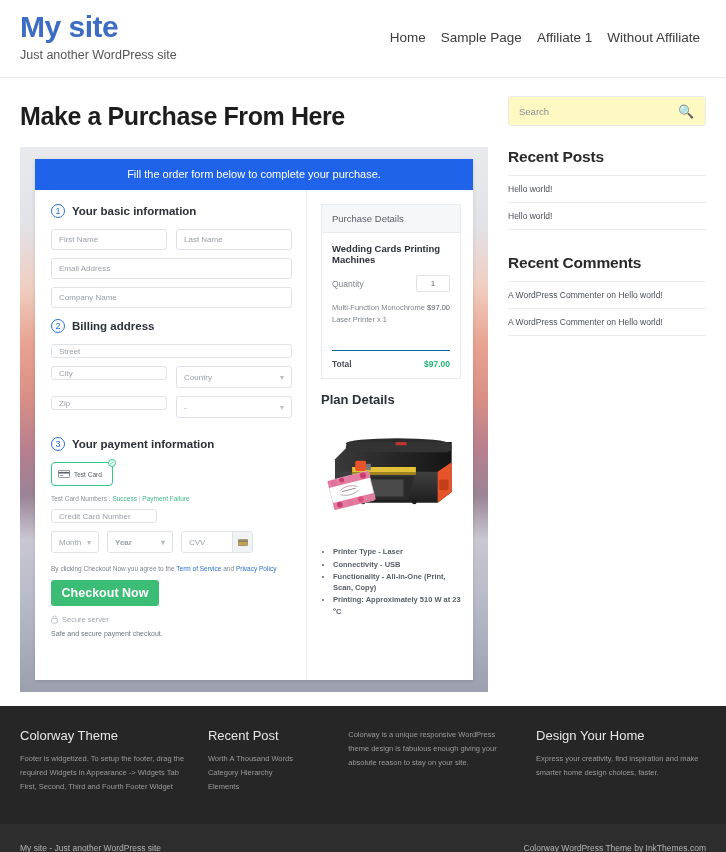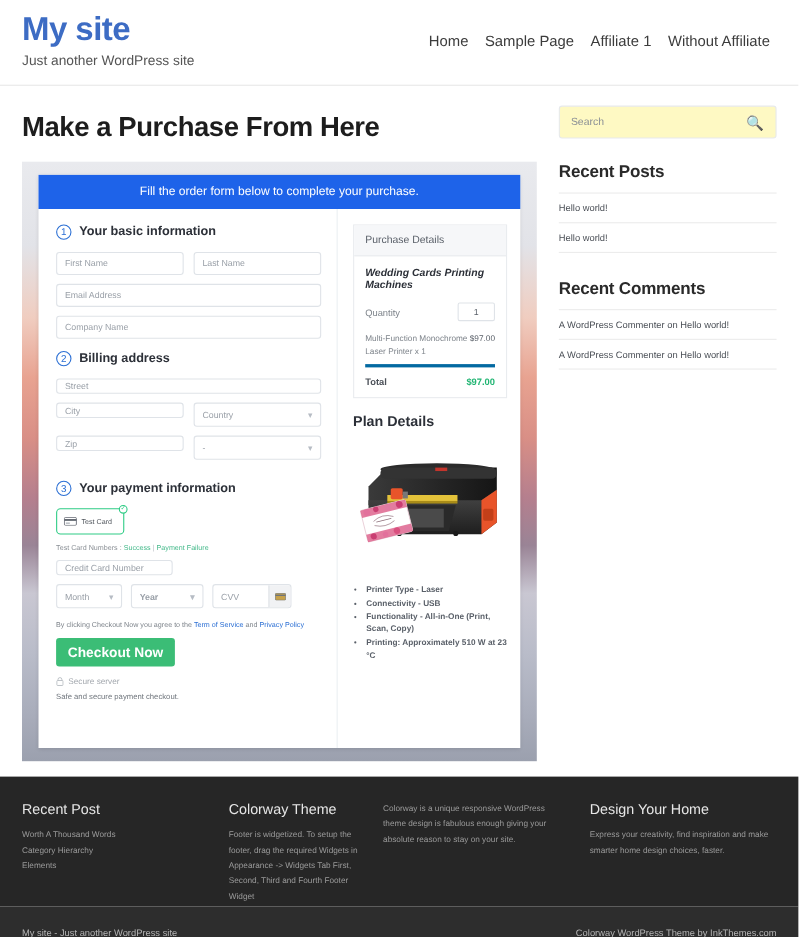--- a/index.html
+++ b/index.html
@@ -166,36 +166,36 @@
   .safe-note { font-size: 7px; color: #6f757c; }
 
   
   .pd-box { border: 1px solid #e9ecef; }
   .pd-head {
     background: #f6f7f9; border-bottom: 1px solid #e9ecef;
     font-size: 9.5px; color: #5a6069; padding: 8px 10px;
   }
   .pd-body { padding: 10px 10px 9px 10px; }
   .pd-prod {
-    font-size: 9.5px; font-weight: bold; color: #2c3038; margin-bottom: 10px; font-style: italic;
+    font-size: 9.5px; font-weight: bold; color: #2c3038; margin-bottom: 10px;
   }
   .pd-qty-row {
     display: flex; align-items: center; justify-content: space-between;
     margin-bottom: 10px;
   }
   .pd-qty-label { font-size: 8.5px; color: #7e848b; }
   .pd-qty-input {
     width: 34px; height: 17px; border: 1px solid #dfe3e8; border-radius: 2px;
     font-size: 8px; color: #5a6069;
     display: flex; align-items: center; justify-content: center; cursor: text;
   }
   .pd-line {
     display: flex; justify-content: space-between; gap: 2px;
     font-size: 7.5px; color: #7e848b; line-height: 1.55;
-    padding-bottom: 6px; border-bottom: 3px solid #0369a1;
+    padding-bottom: 25px; border-bottom: 1px solid #0369a1;
   }
   .pd-line .amt { white-space: nowrap; color: #5a6069; }
   .pd-total {
     display: flex; justify-content: space-between;
     padding-top: 8px; font-size: 8.5px;
   }
   .pd-total .lbl { color: #4d525a; font-weight: bold; }
   .pd-total .val { color: #21b573; font-weight: bold; }
 
   .plan-title {
@@ -337,21 +337,21 @@
             <div class="testcards">
               <span>Test Card Numbers :</span>
               <a>Success</a>
               <span class="sep">|</span>
               <a>Payment Failure</a>
             </div>
 
             <div class="field tall" style="width:106px;">Credit Card Number</div>
 
             <div class="row3">
-              <div class="select" style="width:60px;flex:none;">
+              <div class="select" style="width:48px;flex:none;">
                 <span>Month</span>
                 <span class="chev">▾</span>
               </div>
               <div class="select" style="width:66px;flex:none;font-weight:bold;">
                 <span>Year</span>
                 <span class="chev">▾</span>
               </div>
               <div class="cvv-wrap">
                 <span class="cvv-txt">CVV</span>
                 <span class="cvv-btn">
@@ -485,30 +485,30 @@
     <div class="widget-title">Recent Comments</div>
     <ul class="widget-list">
       <li>A WordPress Commenter on Hello world!</li>
       <li>A WordPress Commenter on Hello world!</li>
     </ul>
   </aside>
 </div>
 
 <footer class="site-footer">
   <div class="fcol">
+    <div class="ftitle">Colorway Theme</div>
+    <div class="ftext">Footer is widgetized. To setup the footer, drag the required Widgets in Appearance -&gt; Widgets Tab First, Second, Third and Fourth Footer Widget</div>
+  </div>
+  <div class="fcol">
     <div class="ftitle">Recent Post</div>
     <ul class="flist">
       <li>Worth A Thousand Words</li>
       <li>Category Hierarchy</li>
       <li>Elements</li>
     </ul>
-  </div>
-  <div class="fcol">
-    <div class="ftitle">Colorway Theme</div>
-    <div class="ftext">Footer is widgetized. To setup the footer, drag the required Widgets in Appearance -&gt; Widgets Tab First, Second, Third and Fourth Footer Widget</div>
   </div>
   <div class="fcol">
     <div class="ftext">Colorway is a unique responsive WordPress theme design is fabulous enough giving your absolute reason to stay on your site.</div>
   </div>
   <div class="fcol">
     <div class="ftitle">Design Your Home</div>
     <div class="ftext">Express your creativity, find inspiration and make smarter home design choices, faster.</div>
   </div>
 </footer>
 

